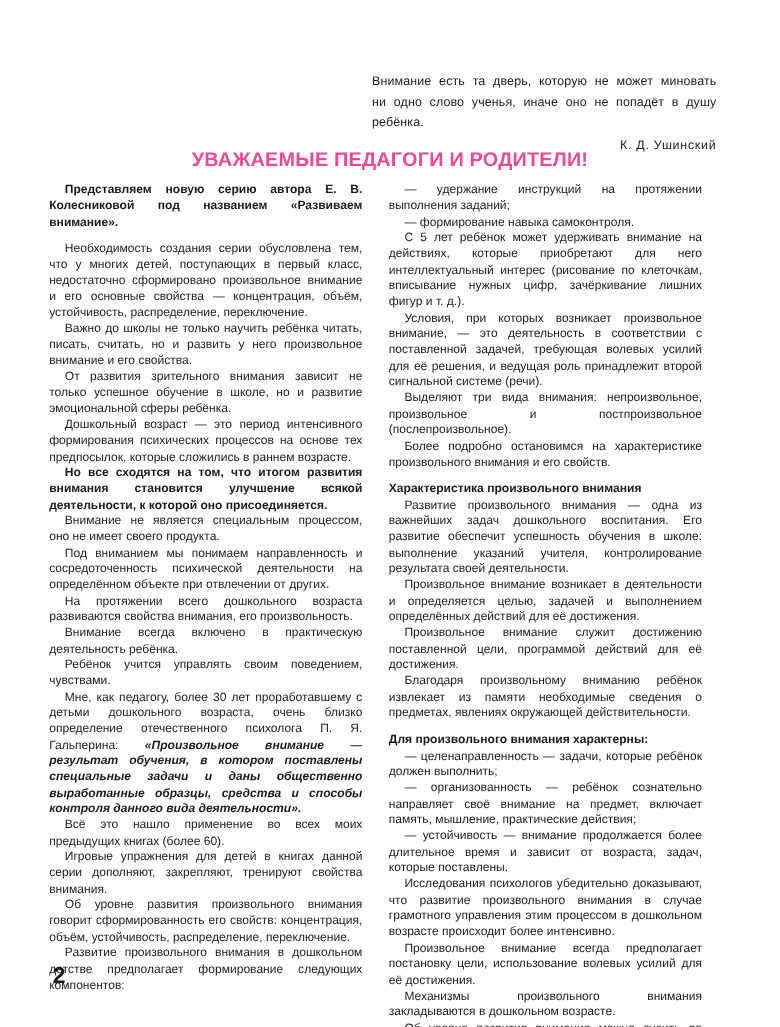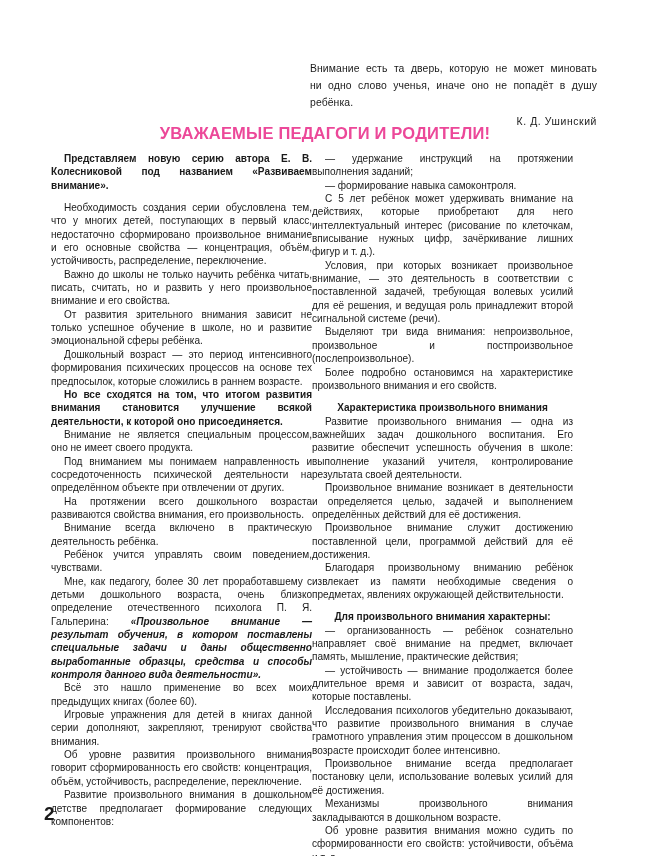--- a/index.html
+++ b/index.html
@@ -55,42 +55,43 @@
     color: #ec4899;
     font-size: 16.5px;
     font-weight: bold;
     letter-spacing: 0.2px;
   }
 
   
   .columns {
     position: absolute;
     top: 152px;
-    left: 51px;
+    left: 41px;
     width: 545px;
     height: 645px;
     display: flex;
+    gap: 22px;
   }
   .col {
     width: 261px;
     flex: 0 0 261px;
   }
 
   .col p {
     margin: 0;
     font-size: 10.05px;
     line-height: 13.35px;
     text-align: justify;
     text-indent: 13px;
     hyphens: manual;
   }
   .col p.bold { font-weight: bold; }
   .col p.gap { margin-top: 9px; }
   .col p.center {
-    text-align: center;
+    text-align: left;
     text-indent: 0;
     font-weight: bold;
   }
   .col p.lastleft { text-align-last: left; }
 
   
   .folio {
     position: absolute;
     left: 44px;
     top: 803px;
@@ -140,20 +141,21 @@
       <p>С 5 лет ребёнок может удерживать внимание на действиях, которые приобретают для него интеллектуальный интерес (рисование по клеточкам, вписывание нужных цифр, зачёркивание лишних фигур и т. д.).</p>
       <p>Условия, при которых возникает произвольное внимание, — это деятельность в соответствии с поставленной задачей, требующая волевых усилий для её решения, и ведущая роль принадлежит второй сигнальной системе (речи).</p>
       <p>Выделяют три вида внимания: непроизвольное, произвольное и постпроизвольное (послепроизвольное).</p>
       <p>Более подробно остановимся на характеристике произвольного внимания и его свойств.</p>
       <p class="center gap">Характеристика произвольного внимания</p>
       <p>Развитие произвольного внимания — одна из важнейших задач дошкольного воспитания. Его развитие обеспечит успешность обучения в школе: выполнение указаний учителя, контролирование результата своей деятельности.</p>
       <p>Произвольное внимание возникает в деятельности и определяется целью, задачей и выполнением определённых действий для её достижения.</p>
       <p>Произвольное внимание служит достижению поставленной цели, программой действий для её достижения.</p>
       <p>Благодаря произвольному вниманию ребёнок извлекает из памяти необходимые сведения о предметах, явлениях окружающей действительности.</p>
       <p class="center gap">Для произвольного внимания характерны:</p>
+      <p>— целенаправленность — задачи, которые ребёнок должен выполнить;</p>
       <p>— организованность — ребёнок сознательно направляет своё внимание на предмет, включает память, мышление, практические действия;</p>
       <p>— устойчивость — внимание продолжается более длительное время и зависит от возраста, задач, которые поставлены.</p>
       <p>Исследования психологов убедительно доказывают, что развитие произвольного внимания в случае грамотного управления этим процессом в дошкольном возрасте происходит более интенсивно.</p>
       <p>Произвольное внимание всегда предполагает постановку цели, использование волевых усилий для её достижения.</p>
       <p>Механизмы произвольного внимания закладываются в дошкольном возрасте.</p>
       <p>Об уровне развития внимания можно судить по сформированности его свойств: устойчивости, объёма и т. д.</p>
 
     </div>
 
   </div>

